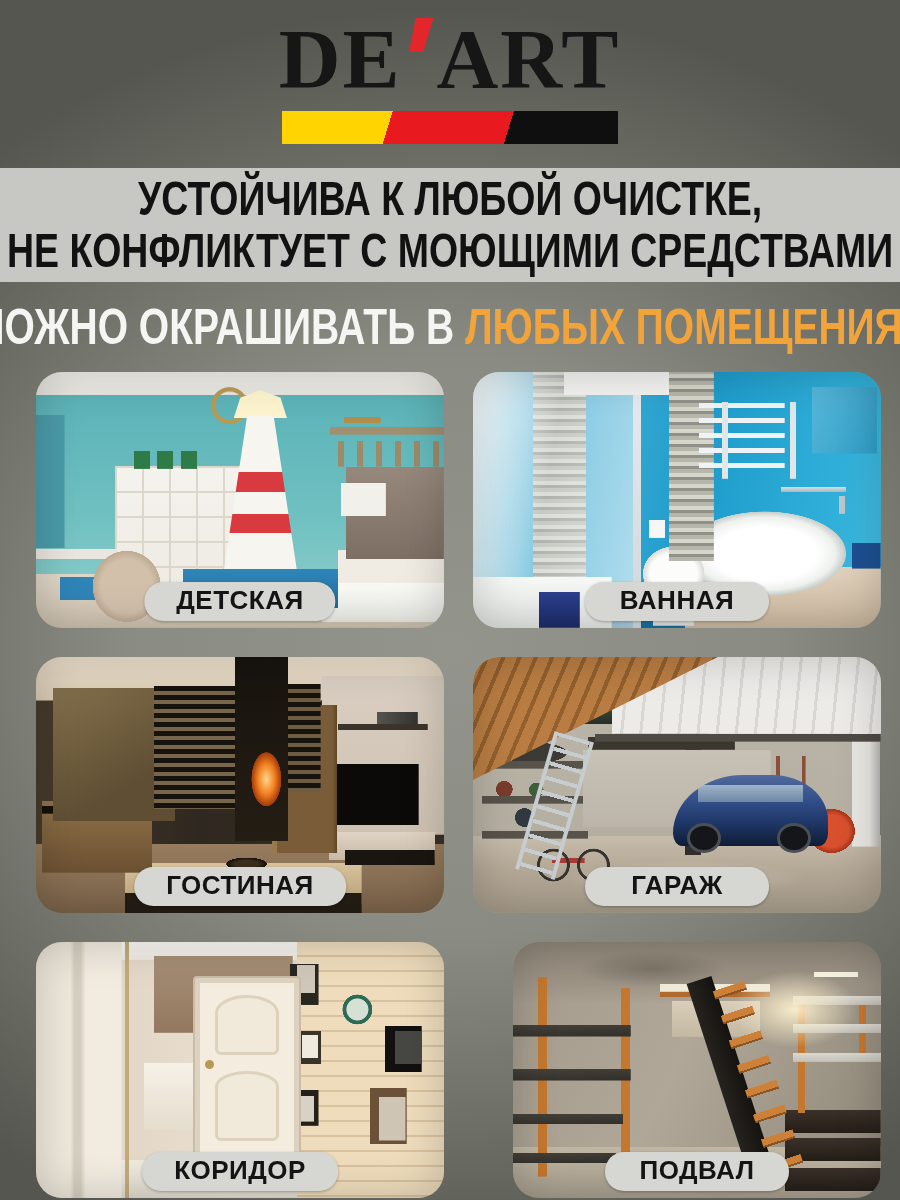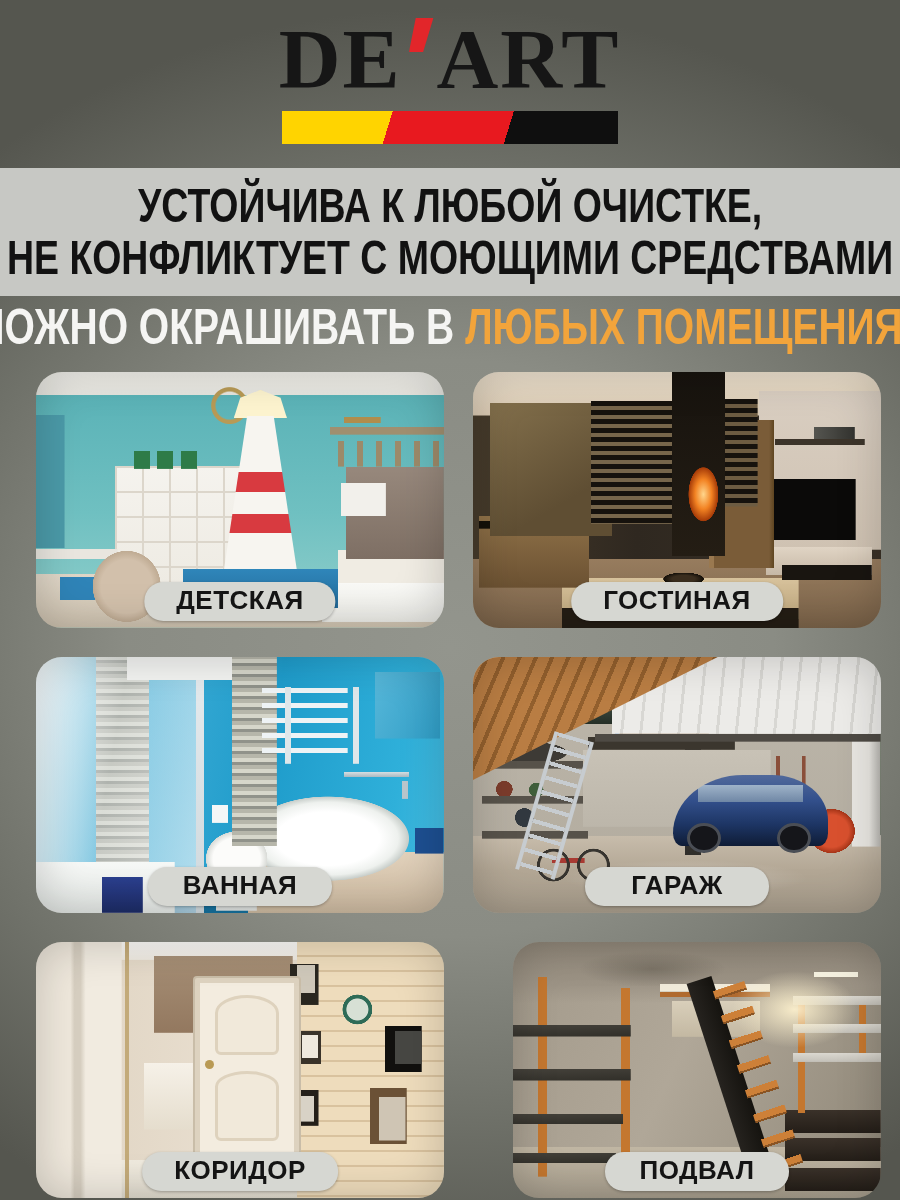--- a/index.html
+++ b/index.html
@@ -10,21 +10,21 @@
   
   .logo-block{position:absolute;top:18px;left:0;width:100%;text-align:center;font-family:Liberation Serif, serif;}
   .logo-text{font-size:84px;line-height:1;font-weight:bold;color:#161616;letter-spacing:2px;
     display:inline-block;transform:scaleX(1.02);white-space:nowrap;}
   .apos{display:inline-block;width:24px;height:34px;margin:0 3px 0 7px;vertical-align:top;
     background:var(--logo_red,#e2262a);clip-path:polygon(28% 0,100% 0,58% 100%,0 100%);}
   .logo-stripe{width:336px;height:33px;margin:9px auto 0;
     background:linear-gradient(107deg, var(--stripe_yellow,#ffd400) 0 32%, var(--stripe_red,#e8191f) 32% 67%, #0f0f0f 67% 100%);}
 
   
-  .claims{position:absolute;top:168px;left:0;width:100%;height:128px;background:var(--banner_bg,#c7c8c4);
+  .claims{position:absolute;top:168px;left:0;width:100%;height:114px;background:var(--banner_bg,#c7c8c4);
     display:flex;flex-direction:column;justify-content:center;align-items:center;}
   .claims-line{font-size:48px;line-height:52px;font-weight:bold;color:#121212;white-space:nowrap;
     transform:scaleX(.78);transform-origin:50% 50%;}
 
   
   .headline{position:absolute;top:282px;left:0;width:100%;height:90px;margin:0;
     display:flex;justify-content:center;align-items:center;}
   .headline-inner{font-size:50px;font-weight:bold;white-space:nowrap;display:inline-block;
     transform:scaleX(.78);transform-origin:50% 50%;}
   .hl-white{color:#f5f5f3;margin-right:14px;}
@@ -252,26 +252,26 @@
 
   <div class="grid">
 
     <figure class="tile ph-kids">
       <i class="lh-lamp"></i>
       <i class="lh-tower"></i>
       <i class="lh-base"></i>
       <figcaption class="room-label">ДЕТСКАЯ</figcaption>
     </figure>
 
+    <figure class="tile ph-bath">
+      <figcaption class="room-label">ВАННАЯ</figcaption>
+    </figure>
+
     <figure class="tile ph-living">
       <figcaption class="room-label">ГОСТИНАЯ</figcaption>
-    </figure>
-
-    <figure class="tile ph-bath">
-      <figcaption class="room-label">ВАННАЯ</figcaption>
     </figure>
 
     <figure class="tile ph-garage">
       <i class="wood-ceiling"></i>
       <i class="ladder"></i>
       <i class="car"></i>
       <figcaption class="room-label">ГАРАЖ</figcaption>
     </figure>
 
     <figure class="tile ph-corridor">

